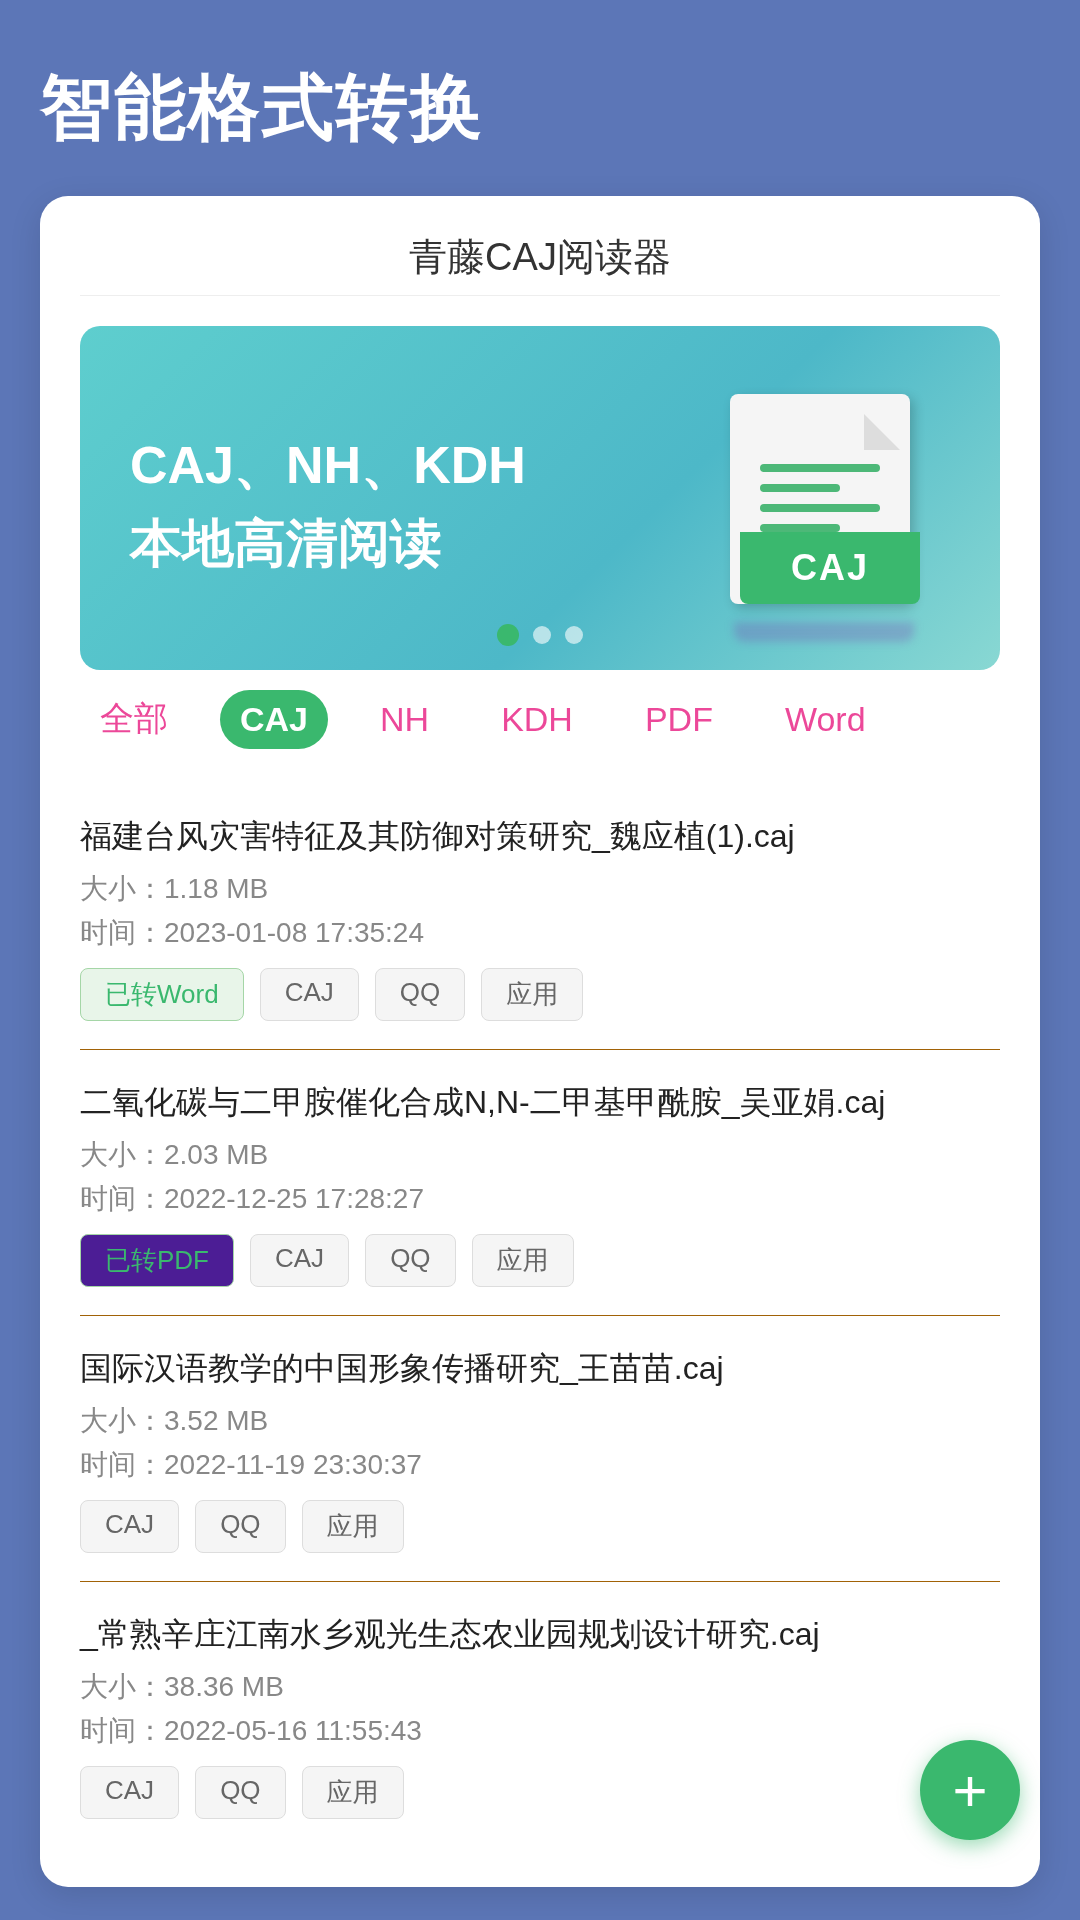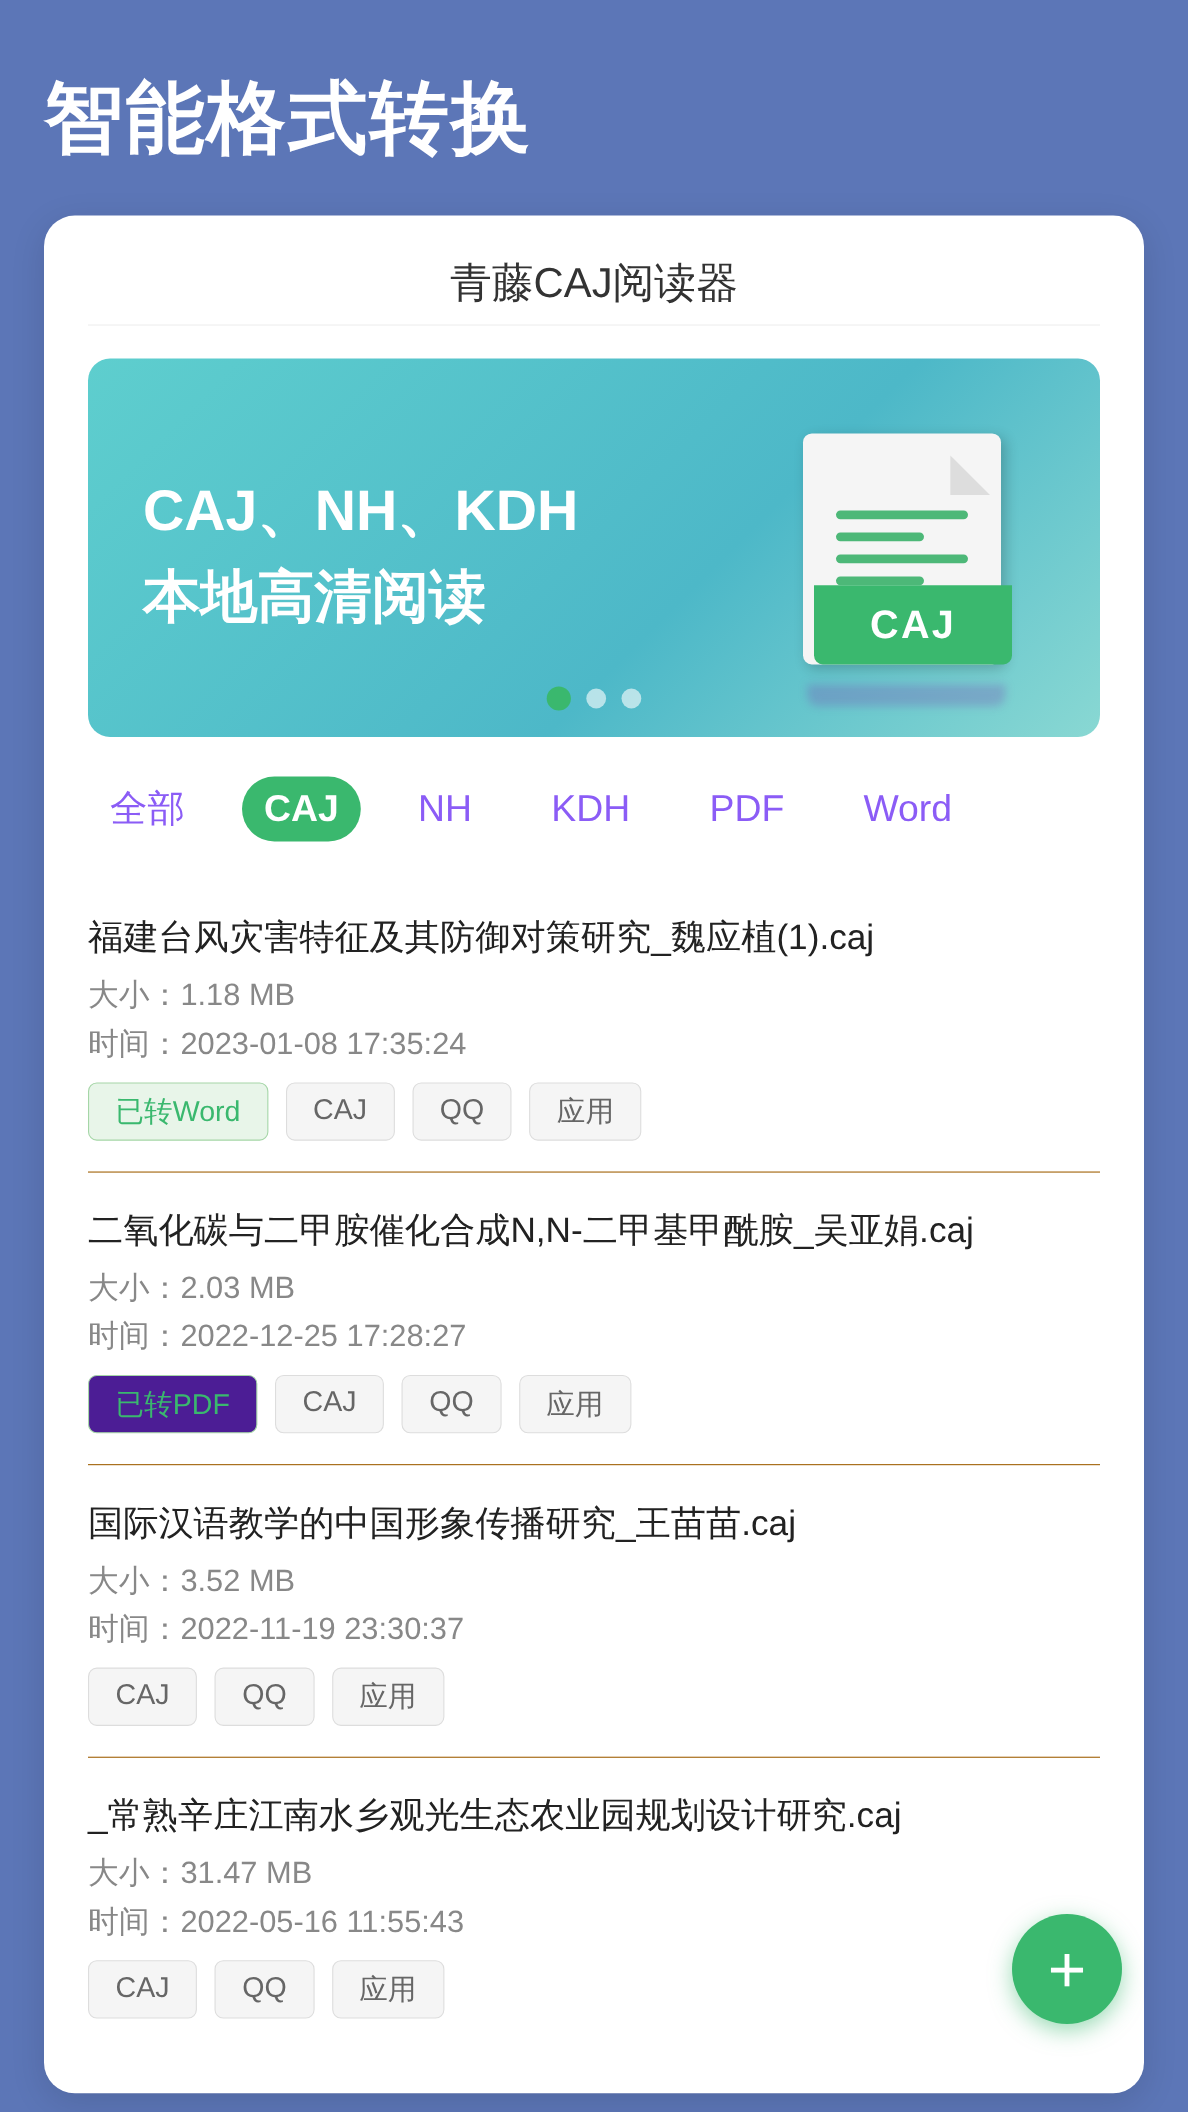--- a/index.html
+++ b/index.html
@@ -34,21 +34,21 @@
       padding-bottom: 12px;
     }
     
     .banner {
       background: linear-gradient(135deg, #5ecece 0%, #4db8c8 60%, #89d8d3 100%);
       border-radius: 20px;
       padding: 48px 40px 36px 50px;
       display: flex;
       align-items: center;
       justify-content: space-between;
-      margin-bottom: 32px;
+      margin-bottom: 16px;
       min-height: 320px;
       position: relative;
     }
     .banner-text {
       color: #ffffff;
       font-size: 52px;
       font-weight: 700;
       line-height: 1.5;
     }
     .banner-icon {
@@ -164,21 +164,21 @@
     
     .filter-tabs {
       display: flex;
       gap: 32px;
       align-items: center;
       margin-bottom: 32px;
       flex-wrap: wrap;
     }
     .tab-item {
       font-size: 34px;
-      color: #8b5cf6;
+      color: #ec4899;
       cursor: pointer;
       padding: 10px 20px;
       border-radius: 30px;
     }
     .tab-item.active {
       background: #3ab86e;
       color: #ffffff;
       font-weight: 600;
     }
     
@@ -323,21 +323,21 @@
       <div class="file-meta">时间：2022-11-19 23:30:37</div>
       <div class="file-tags">
         <span class="tag">CAJ</span>
         <span class="tag">QQ</span>
         <span class="tag">应用</span>
       </div>
     </div>
 
     <div class="file-item">
       <div class="file-name">_常熟辛庄江南水乡观光生态农业园规划设计研究.caj</div>
-      <div class="file-meta">大小：31.47 MB</div>
+      <div class="file-meta">大小：38.36 MB</div>
       <div class="file-meta">时间：2022-05-16 11:55:43</div>
       <div class="file-tags">
         <span class="tag">CAJ</span>
         <span class="tag">QQ</span>
         <span class="tag">应用</span>
       </div>
     </div>
 
   </div>
 

